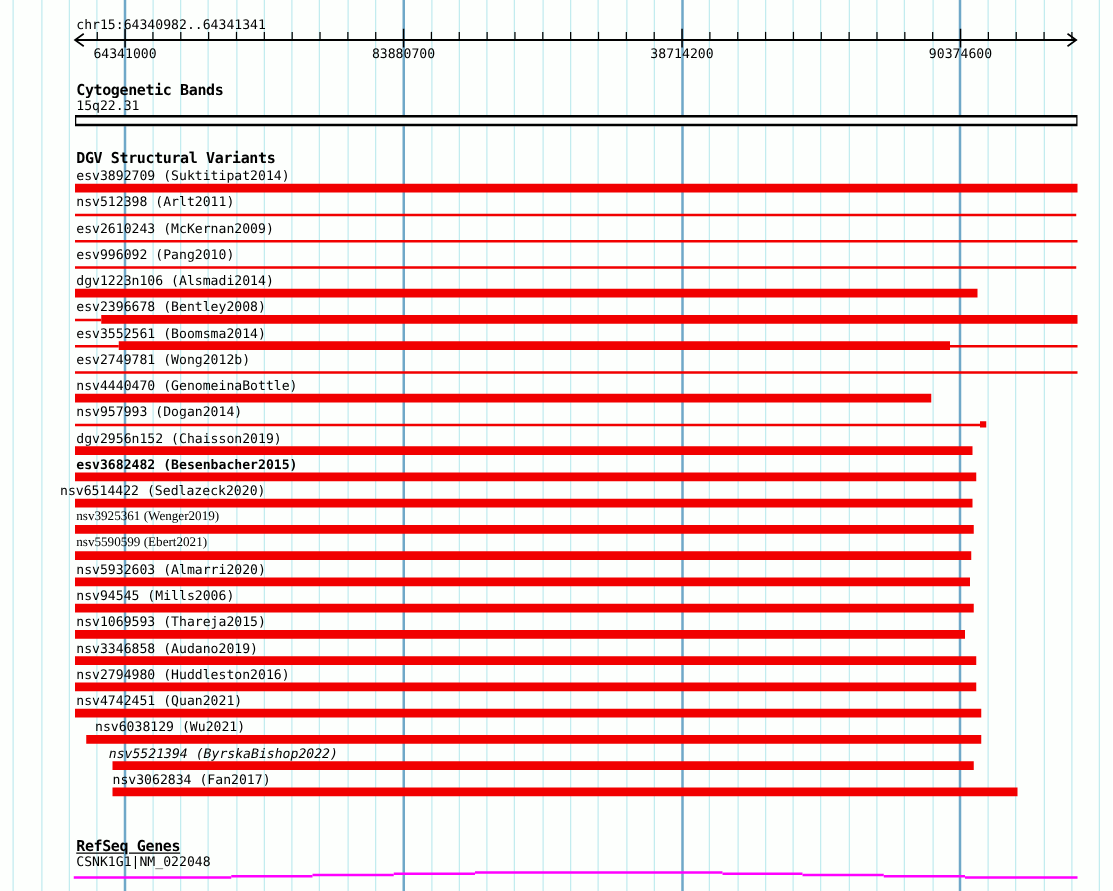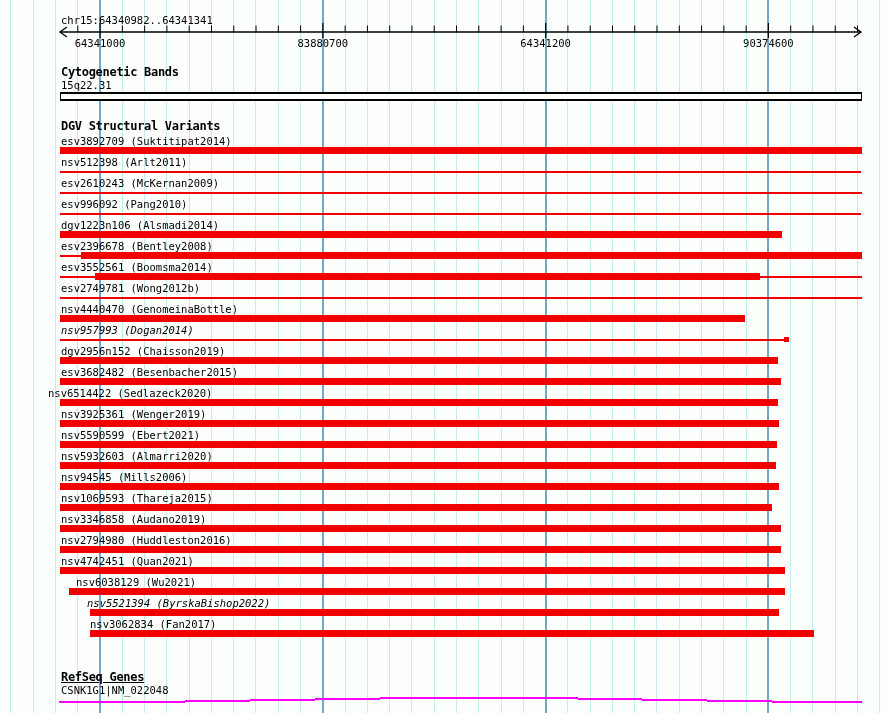--- a/index.html
+++ b/index.html
@@ -106,21 +106,21 @@
       <line x1="746.1399999999999" y1="25.5" x2="746.1399999999999" y2="32" stroke="#000000" stroke-width="1"></line>
       <line x1="768.4179999999999" y1="23" x2="768.4179999999999" y2="38" stroke="#000000" stroke-width="1.2"></line>
       <line x1="790.6959999999999" y1="25.5" x2="790.6959999999999" y2="32" stroke="#000000" stroke-width="1"></line>
       <line x1="812.9739999999999" y1="25.5" x2="812.9739999999999" y2="32" stroke="#000000" stroke-width="1"></line>
       <line x1="835.252" y1="25.5" x2="835.252" y2="32" stroke="#000000" stroke-width="1"></line>
       <line x1="857.5299999999999" y1="25.5" x2="857.5299999999999" y2="32" stroke="#000000" stroke-width="1"></line>
     </svg>
   <div id="ruler-labels">
       <div class="tick-label" style="left: 60px; top: 37px;">64341000</div>
       <div class="tick-label" style="left: 282.8px; top: 37px;">83880700</div>
-      <div class="tick-label" style="left: 505.6px; top: 37px;">64341200</div>
+      <div class="tick-label" style="left: 505.6px; top: 37px;">38714200</div>
       <div class="tick-label" style="left: 728.4px; top: 37px;">90374600</div>
     </div>
 
   <div class="txt title" style="left:61px;top:66px;">Cytogenetic Bands</div>
   <div class="txt small" style="left:61px;top:79px;">15q22.31</div>
   <div id="band-box" class="band-box" style="left: 60px; top: 92px; width: 802px; height: 9px;"></div>
 
   <div class="txt title" style="left:61px;top:120px;">DGV Structural Variants</div>
   <div id="dgv-rows">
       <div class="txt small" style="left: 61px; top: 135px;">esv3892709 (Suktitipat2014)</div>
@@ -137,32 +137,32 @@
       <div class="seg" style="left: 60px; width: 21px; top: 254.5px; height: 2px; background: rgb(241, 0, 0);"></div>
       <div class="seg" style="left: 81px; width: 781px; top: 252px; height: 7px; background: rgb(241, 0, 0);"></div>
       <div class="txt small" style="left: 61px; top: 261px;">esv3552561 (Boomsma2014)</div>
       <div class="seg" style="left: 60px; width: 35px; top: 275.5px; height: 2px; background: rgb(241, 0, 0);"></div>
       <div class="seg" style="left: 95px; width: 665px; top: 273px; height: 7px; background: rgb(241, 0, 0);"></div>
       <div class="seg" style="left: 760px; width: 102px; top: 275.5px; height: 2px; background: rgb(241, 0, 0);"></div>
       <div class="txt small" style="left: 61px; top: 282px; text-align: center;">esv2749781 (Wong2012b)</div>
       <div class="seg" style="left: 60px; width: 802px; top: 296.5px; height: 2px; background: rgb(241, 0, 0);"></div>
       <div class="txt small" style="left: 61px; top: 303px;">nsv4440470 (GenomeinaBottle)</div>
       <div class="seg" style="left: 60px; width: 685px; top: 315px; height: 7px; background: rgb(241, 0, 0);"></div>
-      <div class="txt small" style="left: 61px; top: 324px; font-style: italic;">nsv957993 (Dogan2014)</div>
+      <div class="txt small" style="left: 61px; top: 324px;">nsv957993 (Dogan2014)</div>
       <div class="seg" style="left: 60px; width: 724px; top: 338.5px; height: 2px; background: rgb(241, 0, 0);"></div>
       <div class="seg" style="left: 784px; width: 5px; top: 337px; height: 5px; background: rgb(241, 0, 0);"></div>
       <div class="txt small" style="left: 61px; top: 345px;">dgv2956n152 (Chaisson2019)</div>
       <div class="seg" style="left: 60px; width: 718px; top: 357px; height: 7px; background: rgb(241, 0, 0);"></div>
-      <div class="txt small" style="left: 61px; top: 366px;">esv3682482 (Besenbacher2015)</div>
+      <div class="txt small" style="left: 61px; top: 366px; font-weight: bold;">esv3682482 (Besenbacher2015)</div>
       <div class="seg" style="left: 60px; width: 721px; top: 378px; height: 7px; background: rgb(241, 0, 0);"></div>
       <div class="txt small" style="left: 48px; top: 387px;">nsv6514422 (Sedlazeck2020)</div>
       <div class="seg" style="left: 60px; width: 718px; top: 399px; height: 7px; background: rgb(241, 0, 0);"></div>
-      <div class="txt small" style="left: 61px; top: 408px;">nsv3925361 (Wenger2019)</div>
+      <div class="txt small" style="left: 61px; top: 408px; font-family: Liberation Serif, serif;">nsv3925361 (Wenger2019)</div>
       <div class="seg" style="left: 60px; width: 719px; top: 420px; height: 7px; background: rgb(241, 0, 0);"></div>
-      <div class="txt small" style="left: 61px; top: 429px;">nsv5590599 (Ebert2021)</div>
+      <div class="txt small" style="left: 61px; top: 429px; font-family: Liberation Serif, serif;">nsv5590599 (Ebert2021)</div>
       <div class="seg" style="left: 60px; width: 717px; top: 441px; height: 7px; background: rgb(241, 0, 0);"></div>
       <div class="txt small" style="left: 61px; top: 450px;">nsv5932603 (Almarri2020)</div>
       <div class="seg" style="left: 60px; width: 716px; top: 462px; height: 7px; background: rgb(241, 0, 0);"></div>
       <div class="txt small" style="left: 61px; top: 471px;">nsv94545 (Mills2006)</div>
       <div class="seg" style="left: 60px; width: 719px; top: 483px; height: 7px; background: rgb(241, 0, 0);"></div>
       <div class="txt small" style="left: 61px; top: 492px;">nsv1069593 (Thareja2015)</div>
       <div class="seg" style="left: 60px; width: 712px; top: 504px; height: 7px; background: rgb(241, 0, 0);"></div>
       <div class="txt small" style="left: 61px; top: 513px;">nsv3346858 (Audano2019)</div>
       <div class="seg" style="left: 60px; width: 721px; top: 525px; height: 7px; background: rgb(241, 0, 0);"></div>
       <div class="txt small" style="left: 61px; top: 534px;">nsv2794980 (Huddleston2016)</div>

